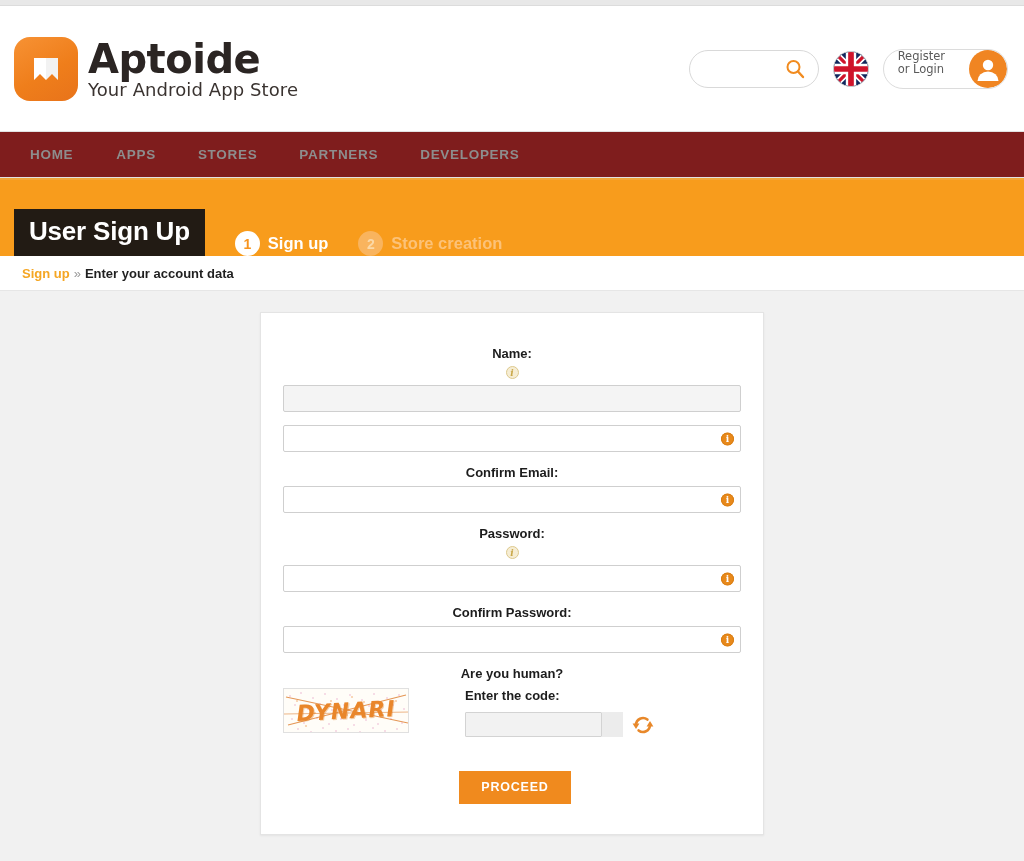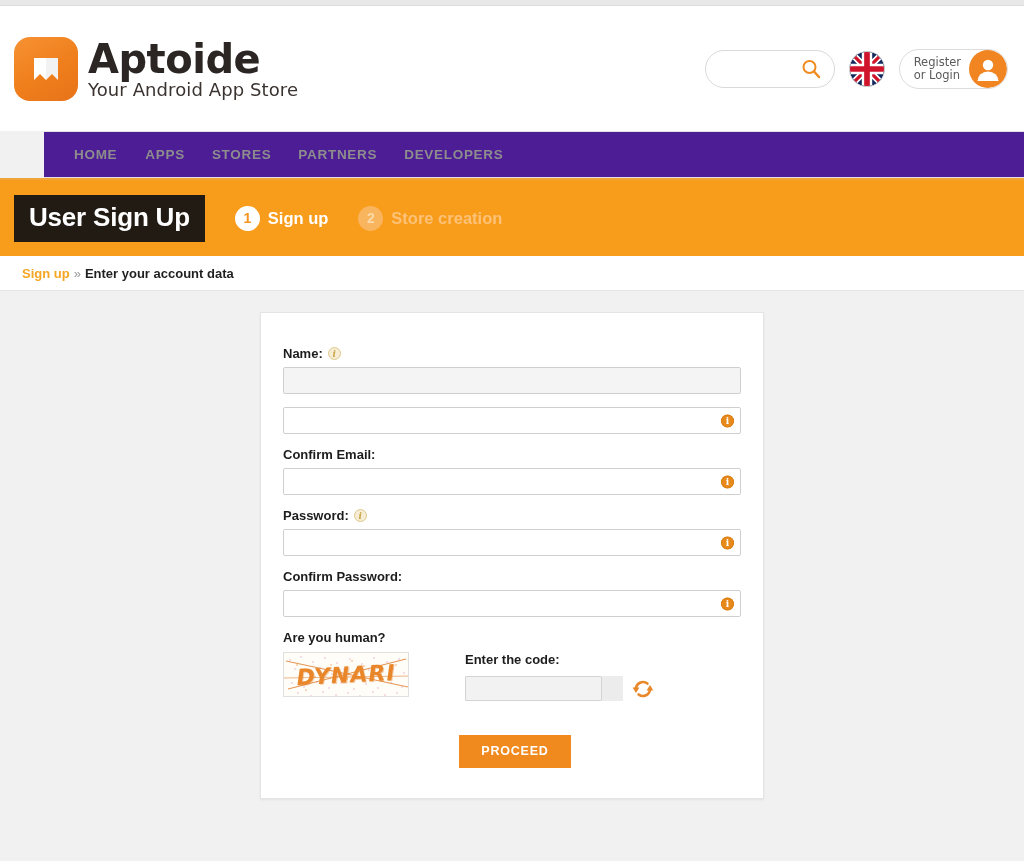--- a/index.html
+++ b/index.html
@@ -59,52 +59,52 @@
 
   .flag-btn {
     width: 36px; height: 36px; border-radius: 50%;
     overflow: hidden; border: 1px solid #cfcfcf; flex: 0 0 auto;
     display: flex; align-items: center; justify-content: center;
     background: #0b2a5b;
   }
 
   .login-btn {
     height: 40px; border: 1px solid #dcdcdc; border-radius: 20px;
-    background: #fff; display: flex; align-items: center;
-    padding-left: 14px; padding-right: 0; gap: 6px; overflow: hidden;
+    background: #fff; display: flex; 
+    padding-left: 14px; padding-right: 0; gap: 22px; overflow: hidden;
   }
   .login-label {
     font-size: 11.5px; color: #5a5a5a; line-height: 13px;
     text-align: left; white-space: nowrap;
     font-family: "DejaVu Sans", sans-serif;
   }
   .avatar {
     width: 38px; height: 38px; border-radius: 50%;
     background: #f08522; flex: 0 0 auto;
     display: flex; align-items: center; justify-content: center;
     margin-left: 2px;
   }
 
   
   .navbar {
-    height: 47px; background: #4c1d95;
+    height: 47px; background: #7f1d1d;
     border-top: 1px solid #e2e2e2; border-bottom: 1px solid #e2e2e2;
-    display: flex; align-items: center; padding-left: 30px; gap: 0; margin-left: 44px;
+    display: flex; align-items: center; padding-left: 30px; gap: 15px;
   }
   .nav-item {
     font-size: 13.5px; font-weight: bold; color: #8d8d8d;
     letter-spacing: 0.7px; padding: 0 27px 0 0; cursor: pointer;
     font-family: "Liberation Sans", sans-serif;
   }
   .nav-item:first-child { padding-right: 28px; }
 
   
   .banner {
     height: 78px; background: #f89c1c;
-    display: flex; align-items: center; padding-left: 14px;
+    display: flex; align-items: flex-end; padding-left: 14px;
     border-top: 2px solid #f0a53a;
   }
   .banner-title {
     background: #221b14; color: #fff;
     font-size: 26px; font-weight: bold;
     padding: 7px 15px 9px; letter-spacing: -0.2px;
     font-family: "Liberation Sans", sans-serif;
   }
   .steps { display: flex; align-items: center; margin-left: 30px; gap: 30px; }
   .step { display: flex; align-items: center; gap: 8px; cursor: pointer; }
@@ -144,20 +144,21 @@
     border: 1px solid #e4e4e4;
     box-shadow: 0 1px 2px rgba(0,0,0,0.06);
     padding: 33px 22px 30px;
   }
 
   .field { margin-bottom: 13px; }
   .field-label {
     font-size: 13px; font-weight: bold; color: #1c1c1c;
     margin-bottom: 6px; display: flex; align-items: center; gap: 5px;
     font-family: "Liberation Sans", sans-serif;
+    flex-direction: column;
   }
   .info-pale {
     width: 13px; height: 13px; border-radius: 50%;
     background: #f6edd4; border: 1px solid #ddc98d;
     color: #c9a84a; font-size: 9px; font-weight: bold;
     font-style: italic;
     display: inline-flex; align-items: center; justify-content: center;
     font-family: "DejaVu Serif", serif; cursor: pointer;
   }
   .input-wrap { position: relative; }

